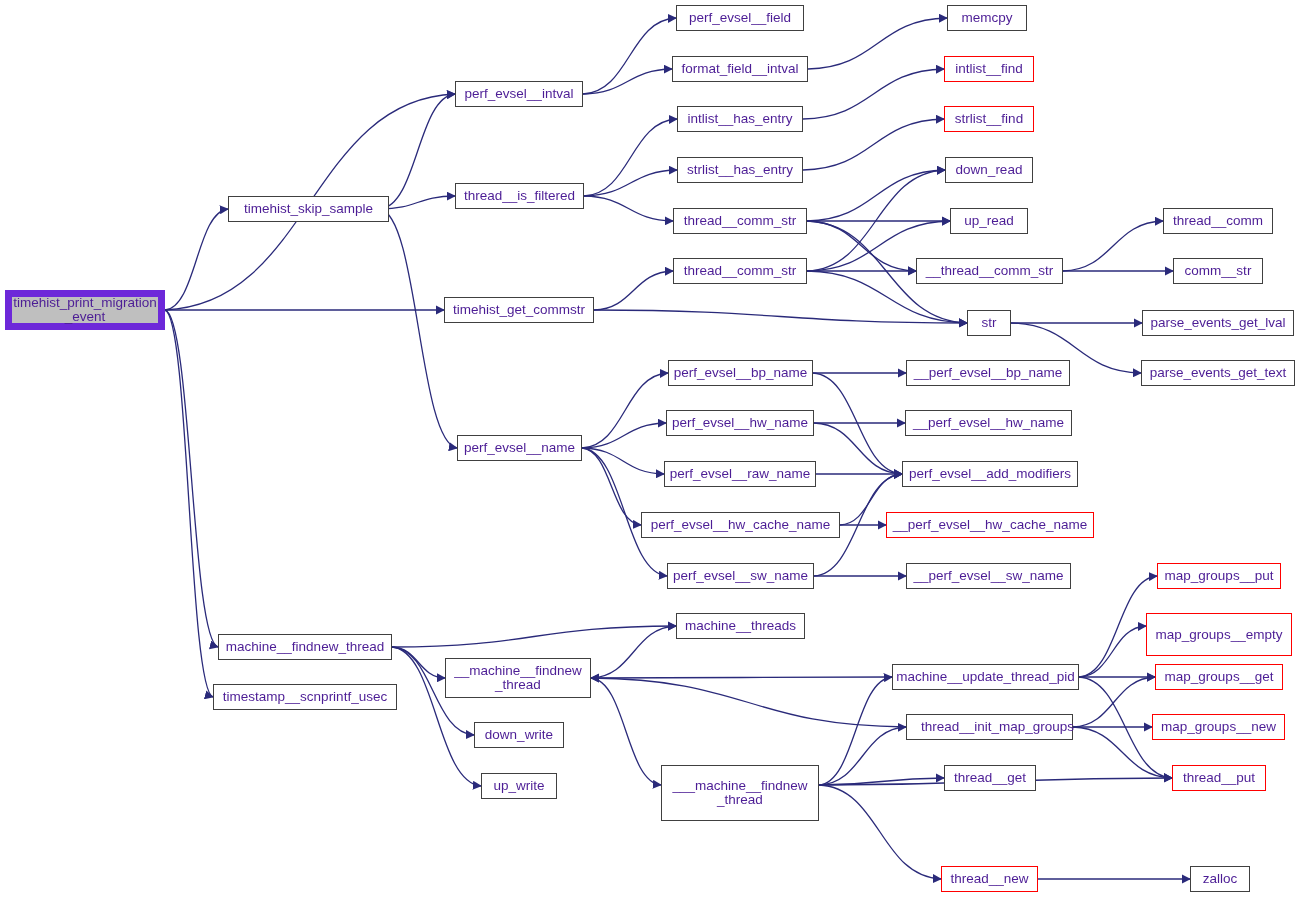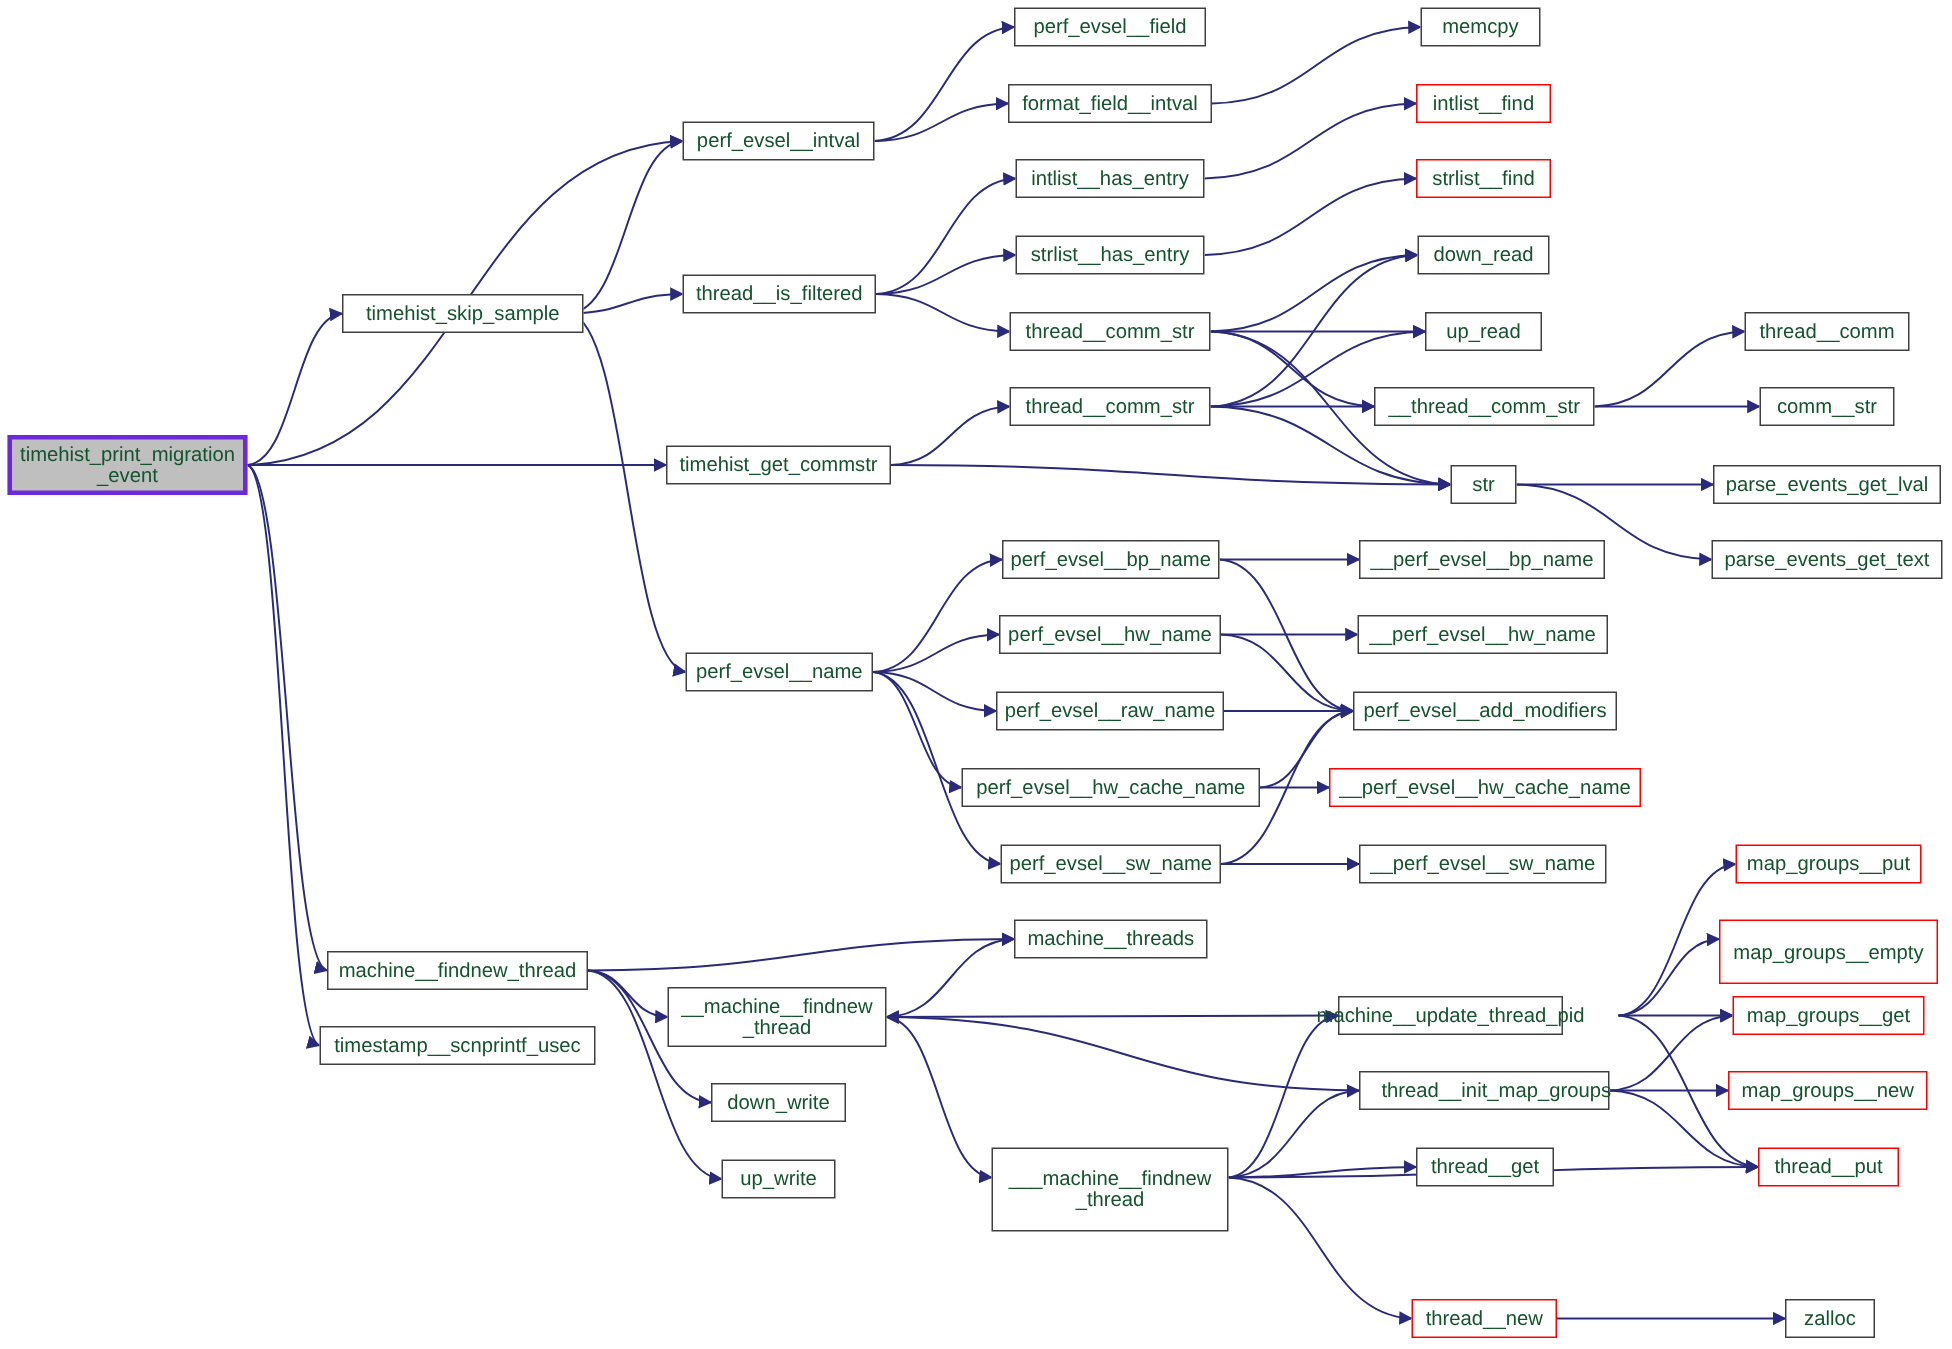--- a/index.html
+++ b/index.html
@@ -1,24 +1,24 @@
 <!DOCTYPE html>
 <html><head>
 <meta charset="utf-8">
 <style>
   html,body{margin:0;padding:0;background:#ffffff;}
   #canvas{position:relative;width:1301px;height:899px;background:#ffffff;
           font-family:"Liberation Sans","DejaVu Sans",sans-serif;overflow:hidden;}
   svg#edges{position:absolute;left:0;top:0;width:1301px;height:899px;}
   .node{position:absolute;box-sizing:border-box;display:flex;align-items:center;
         justify-content:center;text-align:center;background:#ffffff;
-        border:1px solid #404040;font-size:13.5px;color:#14532d;line-height:14px;
+        border:1px solid #404040;font-size:13.5px;color:#4c1d95;line-height:14px;
         white-space:pre;letter-spacing:0px;}
   .node.red{border:1px solid #ff0000;}
-  .node.root{background:#bfbfbf;border:3px solid #6d28d9;}
+  .node.root{background:#bfbfbf;border:7px solid #6d28d9;}
 </style>
 </head>
 <body>
 
 <div id="canvas">
   <svg id="edges">
     <defs>
       <marker id="ah" viewBox="0 0 10 10" refX="9" refY="5" markerWidth="7" markerHeight="7" orient="auto-start-reverse">
         <path d="M 0 0 L 10 5 L 0 10 z" fill="#2a2a7a"></path>
       </marker>
@@ -130,21 +130,21 @@
       <div class="node" style="left: 906px; top: 563px; width: 165px; height: 26px;">__perf_evsel__sw_name</div>
       <div class="node" style="left: 676px; top: 613px; width: 129px; height: 26px;">machine__threads</div>
       <div class="node" style="left: 445px; top: 658px; width: 146px; height: 40px;">__machine__findnew
 _thread</div>
       <div class="node" style="left: 474px; top: 722px; width: 90px; height: 26px; text-align: right;">down_write</div>
       <div class="node" style="left: 481px; top: 773px; width: 76px; height: 26px;">up_write</div>
       <div class="node" style="left: 661px; top: 765px; width: 158px; height: 56px;">___machine__findnew
 _thread</div>
       <div class="node" style="left: 944px; top: 765px; width: 92px; height: 26px;">thread__get</div>
       <div class="node red" style="left: 941px; top: 866px; width: 97px; height: 26px;">thread__new</div>
-      <div class="node" style="left: 892px; top: 664px; width: 150px; height: 26px;">machine__update_thread_pid</div>
+      <div class="node" style="left: 892px; top: 664px; width: 187px; height: 26px;">machine__update_thread_pid</div>
       <div class="node" style="left: 906px; top: 714px; width: 167px; height: 26px; padding-left: 16px;">thread__init_map_groups</div>
       <div class="node red" style="left: 1157px; top: 563px; width: 124px; height: 26px;">map_groups__put</div>
       <div class="node red" style="left: 1146px; top: 613px; width: 146px; height: 43px;">map_groups__empty</div>
       <div class="node red" style="left: 1155px; top: 664px; width: 128px; height: 26px;">map_groups__get</div>
       <div class="node red" style="left: 1152px; top: 714px; width: 133px; height: 26px;">map_groups__new</div>
       <div class="node red" style="left: 1172px; top: 765px; width: 94px; height: 26px;">thread__put</div>
       <div class="node" style="left: 1190px; top: 866px; width: 60px; height: 26px;">zalloc</div>
     </div>
 </div>
 

